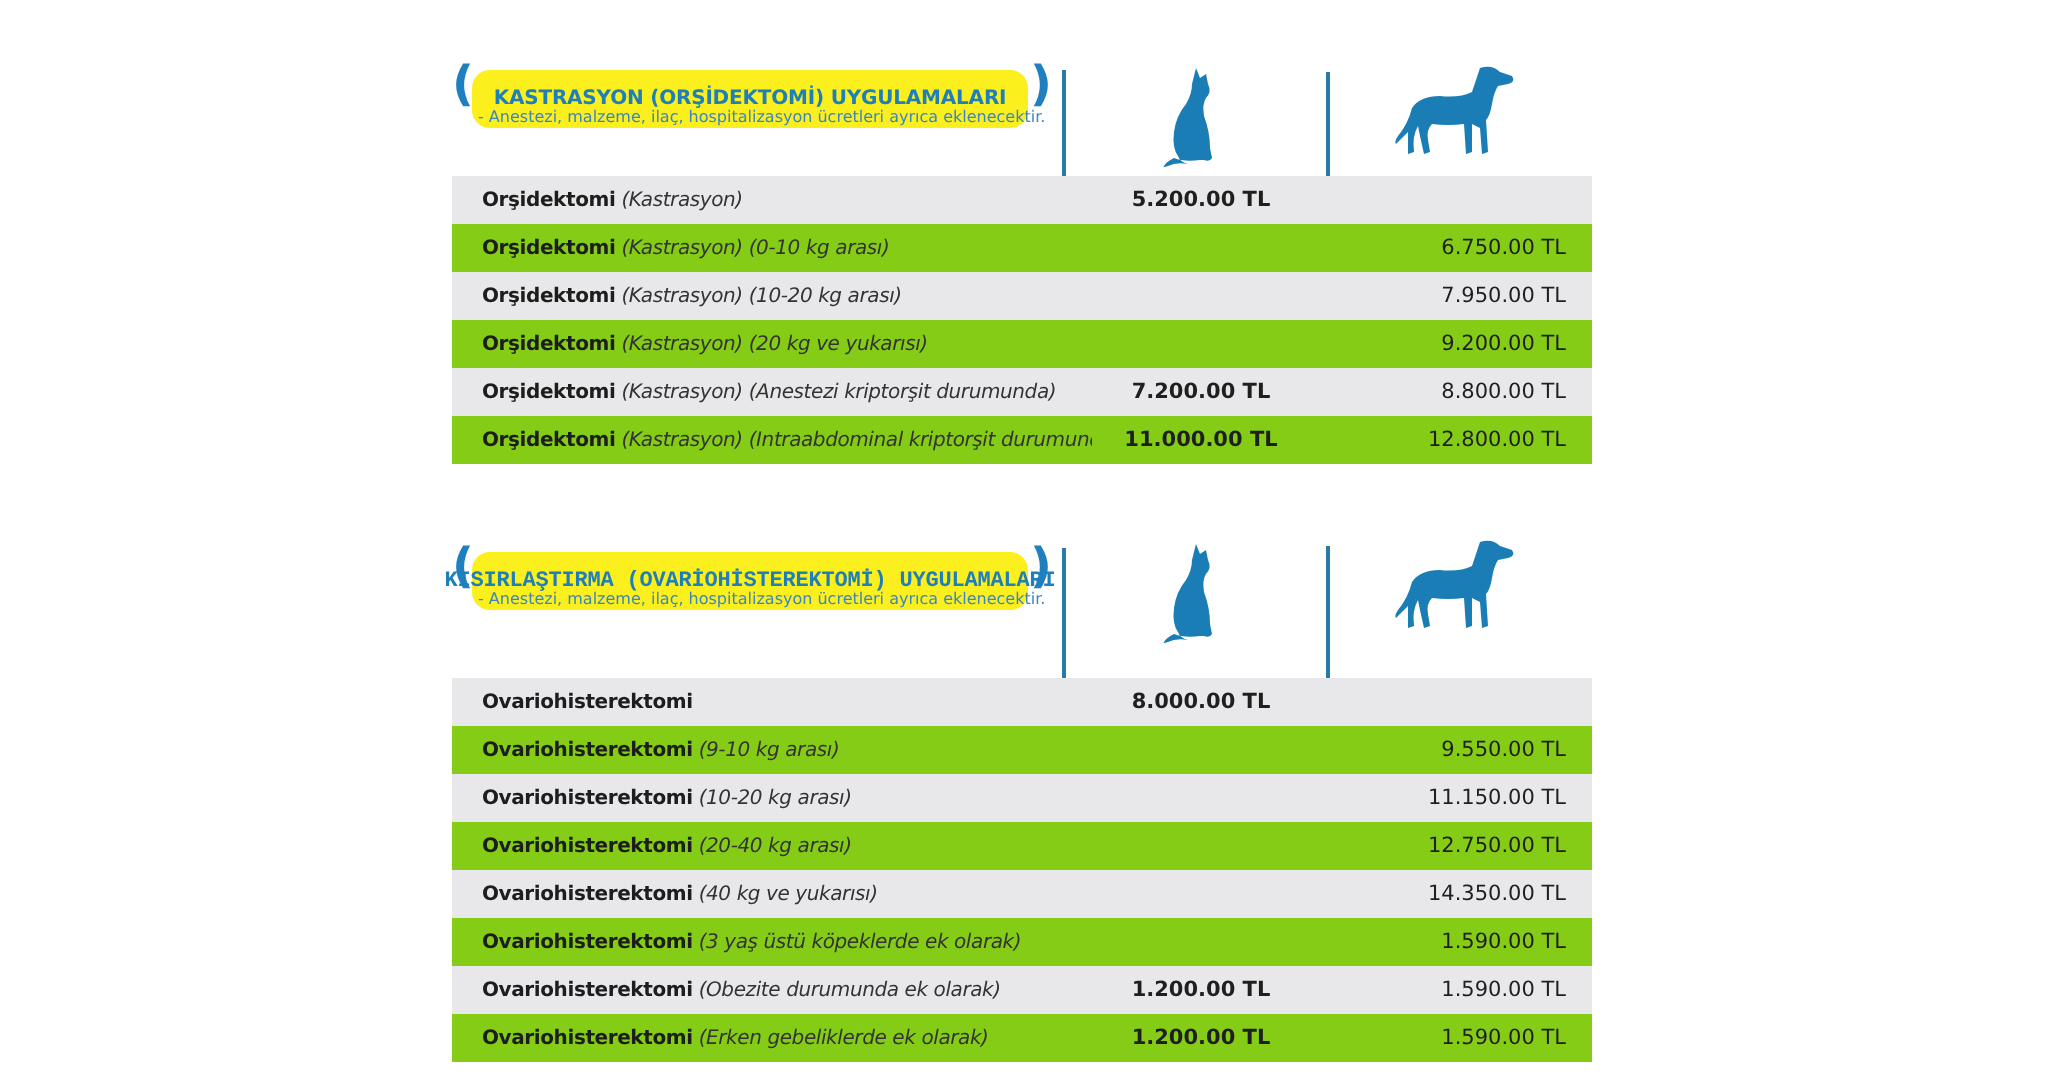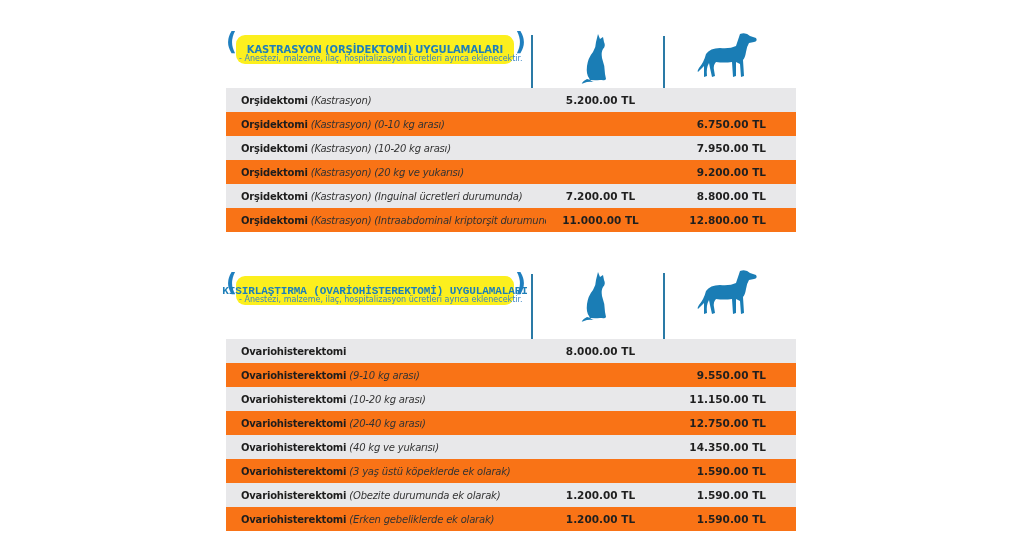--- a/index.html
+++ b/index.html
@@ -36,35 +36,35 @@
   }
   .vline {
     position: absolute; width: 2px; background: #2a7aa6;
   }
   .icon { position: absolute; }
   .rows { position: absolute; left: 0; width: 570px; }
   .row {
     position: relative; height: 24px; display: flex; align-items: center;
   }
   .row.odd { background: #e8e8ea; }
-  .row.even { background: #f97316; }
+  .row.even { background: #84cc16; }
   .row .label {
     width: 305px; padding-left: 15px; font-size: 10px; white-space: nowrap;
     overflow: hidden; letter-spacing: -0.2px;
   }
   .row .label b { font-weight: bold; color: #1d1d1d; }
   .row .label i { font-style: italic; color: #333; font-weight: normal; }
   .row .cat {
     position: absolute; left: 309px; width: 131px; text-align: center;
     font-size: 10.5px; font-weight: bold; color: #1f1f1f;
   }
   .row .dog {
     position: absolute; left: 440px; width: 130px; text-align: right;
-    padding-right: 30px; box-sizing: border-box;
-    font-size: 10.5px; font-weight: bold; color: #1f1f1f;
+    padding-right: 13px; box-sizing: border-box;
+    font-size: 10.5px; font-weight: normal; color: #1f1f1f;
   }
 </style>
 </head>
 <body>
 
 <div class="section sec1">
   <div class="banner">
     <span class="paren l">(</span>
     <div class="pill">
       <span>KASTRASYON (ORŞİDEKTOMİ) UYGULAMALARI</span>
@@ -98,21 +98,21 @@
       <div class="label"><b>Orşidektomi</b> <i>(Kastrasyon) (10-20 kg arası)</i></div>
       <div class="cat"></div>
       <div class="dog">7.950.00 TL</div>
     </div>
     <div class="row even">
       <div class="label"><b>Orşidektomi</b> <i>(Kastrasyon) (20 kg ve yukarısı)</i></div>
       <div class="cat"></div>
       <div class="dog">9.200.00 TL</div>
     </div>
     <div class="row odd">
-      <div class="label"><b>Orşidektomi</b> <i>(Kastrasyon) (Inguinal ücretleri durumunda)</i></div>
+      <div class="label"><b>Orşidektomi</b> <i>(Kastrasyon) (Anestezi kriptorşit durumunda)</i></div>
       <div class="cat">7.200.00 TL</div>
       <div class="dog">8.800.00 TL</div>
     </div>
     <div class="row even">
       <div class="label"><b>Orşidektomi</b> <i>(Kastrasyon) (Intraabdominal kriptorşit durumunda)</i></div>
       <div class="cat">11.000.00 TL</div>
       <div class="dog">12.800.00 TL</div>
     </div>
   </div>
 </div>

